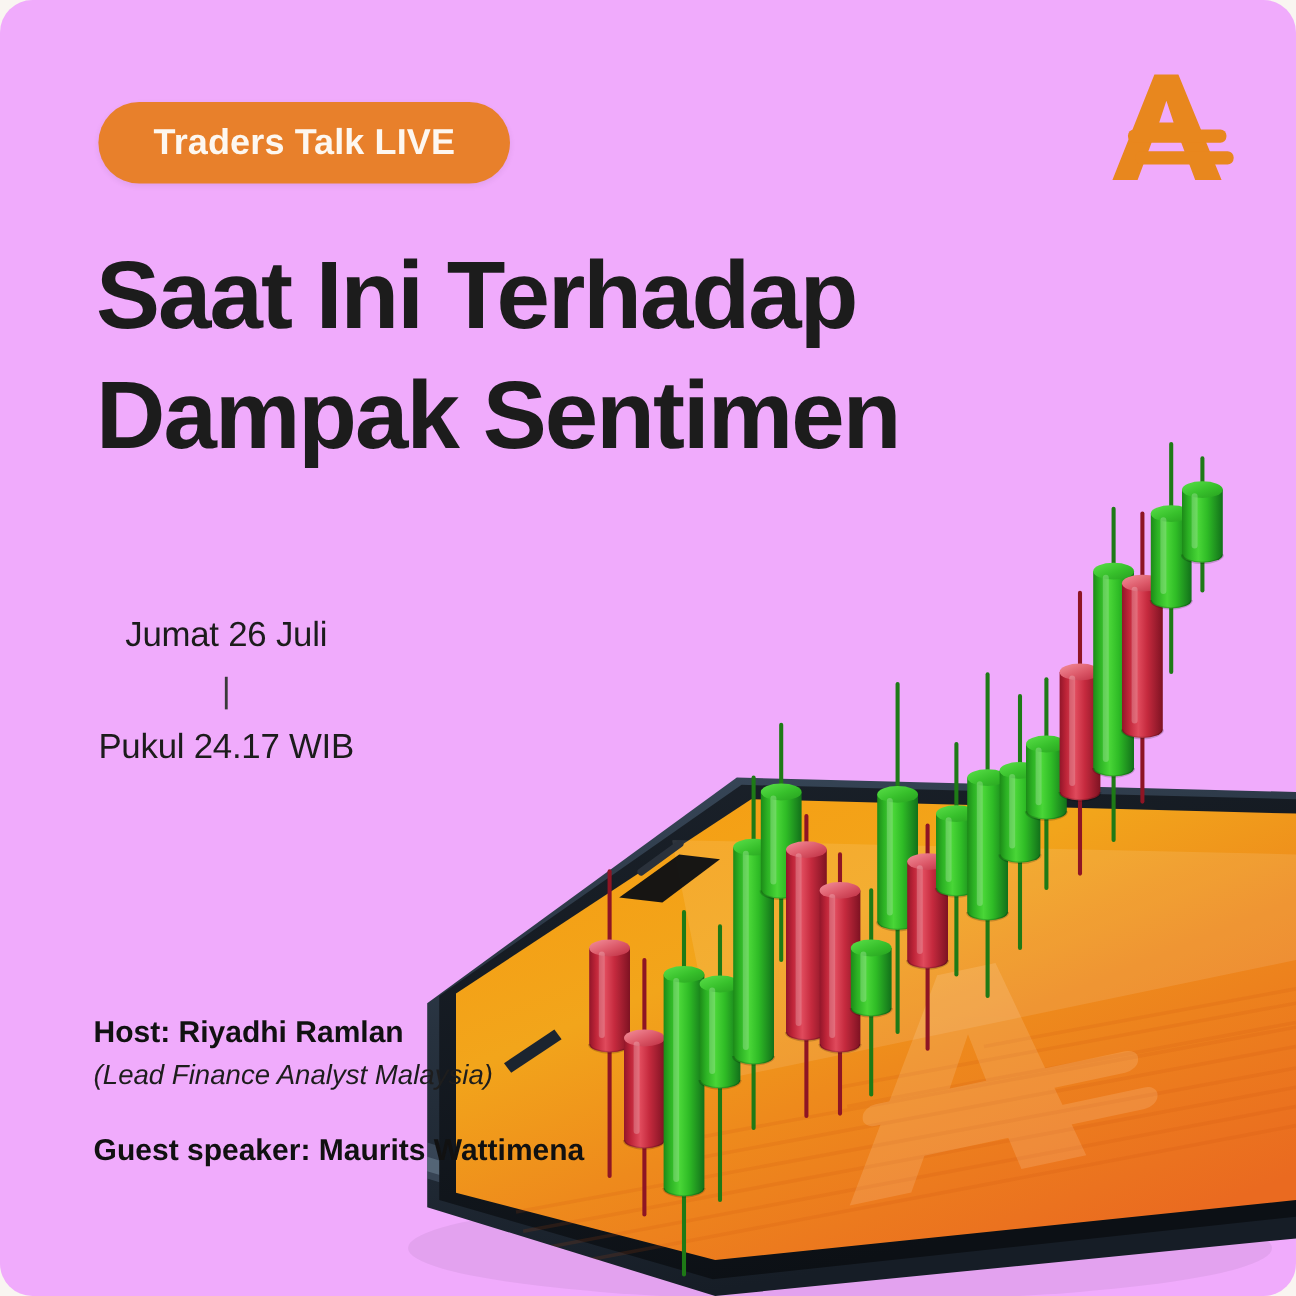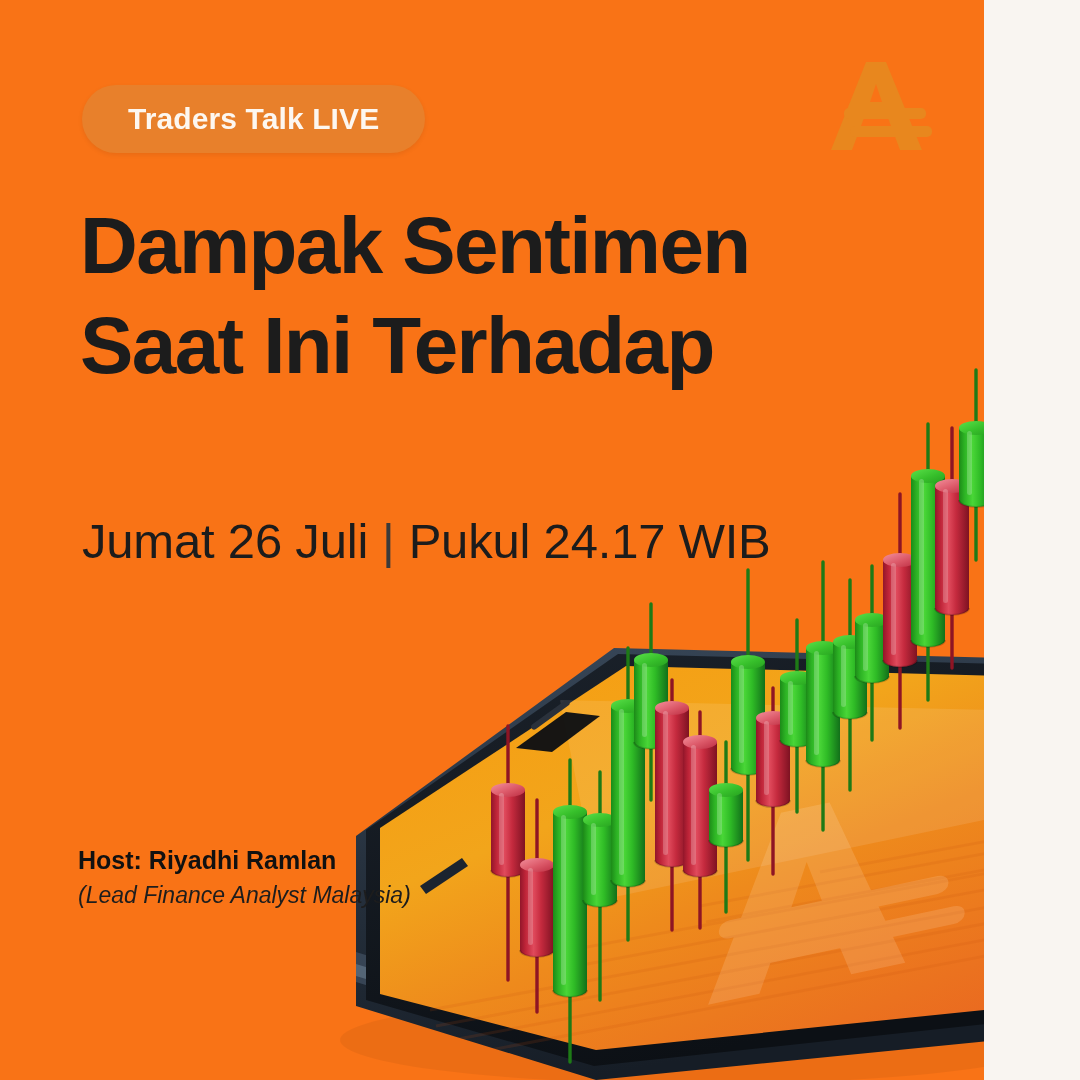--- a/index.html
+++ b/index.html
@@ -5,23 +5,24 @@
 <style>
   * { margin:0; padding:0; box-sizing:border-box; }
   html, body {
     width:1080px; height:1080px;
     background:#F9F5F1;
     font-family:"Liberation Sans", sans-serif;
     overflow:hidden;
   }
   #poster {
     position:relative;
-    width:984px; height:1080px;
-    background:#f97316;
+    width:1080px; height:1080px;
+    background:#f0abfc;
     overflow:hidden;
+    border-radius:27px;
   }
 
   
   #badge {
     position:absolute; left:82px; top:85px;
     height:68px;
     display:flex; align-items:center; justify-content:center;
     padding:0 46px;
     background:#E8802B;
     border-radius:34px;
@@ -47,25 +48,25 @@
     font-weight:bold;
     line-height:100px;
     letter-spacing:-1.6px;
   }
   #headline .hl-line { display:block; white-space:nowrap; }
 
   
   #datetime {
     position:absolute; left:82px; top:513px;
     color:#1C1C1C;
-    font-size:49px;
+    font-size:29px;
     font-weight:normal;
     letter-spacing:-.2px;
     white-space:nowrap;
-    display:flex; align-items:center; gap:14px;
+    display:flex; align-items:center; gap:14px;flex-direction:column;
   }
   #datetime .sep { color:#3a3a3a; font-weight:300; }
 
   
   #credits { position:absolute; left:78px; top:844px; width:470px; }
   .credit-block { margin-bottom:32px; }
   .credit-block:last-child { margin-bottom:0; }
   .credit-name {
     color:#111;
     font-size:25px;
@@ -386,32 +387,33 @@
   <svg id="logo" viewBox="0 0 104 100" xmlns="http://www.w3.org/2000/svg">
     <g fill="#E8871E">
       <path d="M36,4 L56,4 L92,92 L70,92 L58,60 L34,60 L22,92 L1,92 Z
                M40,44 L52,44 L46,26 Z"></path>
       <rect x="14" y="50" width="82" height="11" rx="5"></rect>
       <rect x="20" y="68" width="82" height="11" rx="5"></rect>
     </g>
   </svg>
 
   <h1 id="headline">
+    <span class="hl-line">Saat Ini Terhadap</span>
     <span class="hl-line">Dampak Sentimen</span>
-    <span class="hl-line">Saat Ini Terhadap</span>
   </h1>
 
   <div id="datetime">
     <span>Jumat 26 Juli</span>
     <span class="sep">|</span>
     <span>Pukul 24.17 WIB</span>
   </div>
 
   <div id="credits">
     <div class="credit-block">
       <div class="credit-name">Host: Riyadhi Ramlan</div>
       <div class="credit-role">(Lead Finance Analyst Malaysia)</div>
     </div>
     <div class="credit-block">
+      <div class="credit-name">Guest speaker: Maurits Wattimena</div>
     </div>
   </div>
 
 </div>
 
 </body></html>

